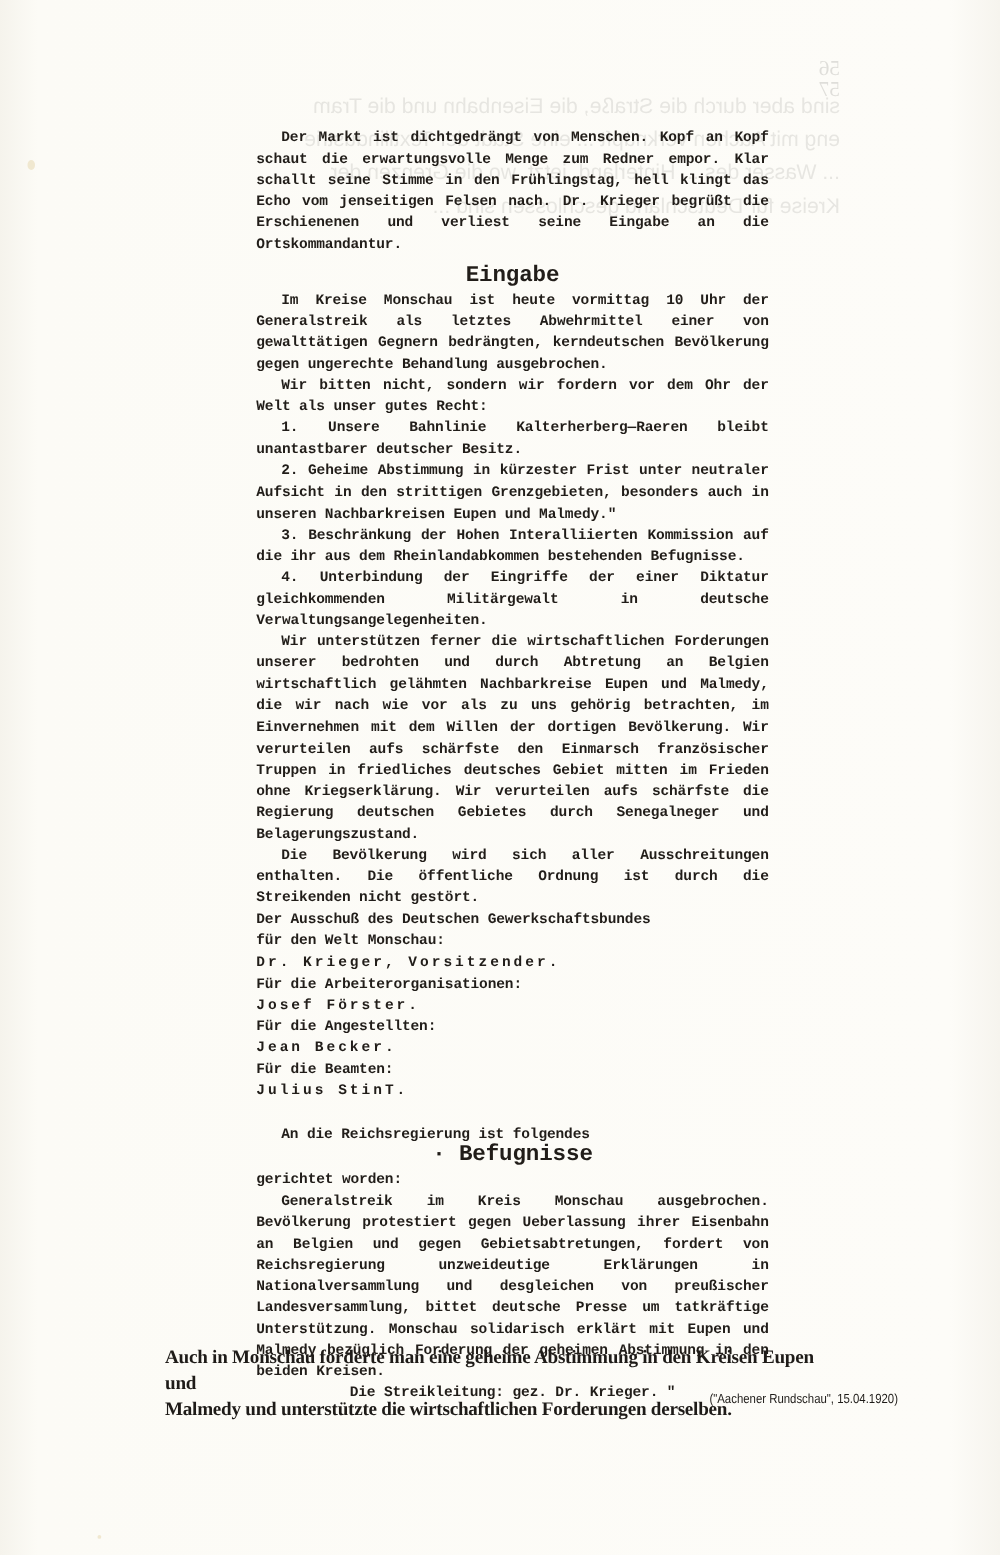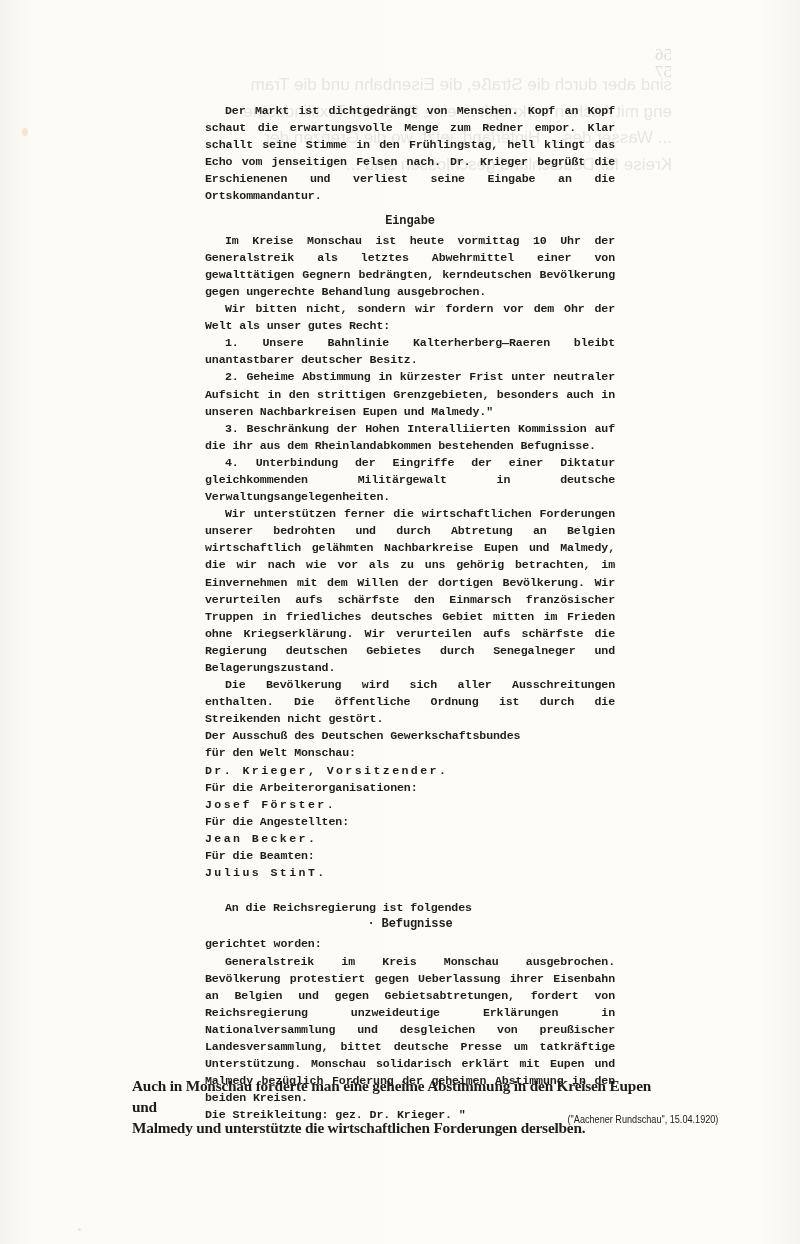--- a/index.html
+++ b/index.html
@@ -34,25 +34,25 @@
       position: absolute; left: 205px; top: 102px; width: 410px;
       font-family: Liberation Mono, monospace;
       font-weight: bold;
       font-size: 11.6px;
       line-height: 17.1px;
       color: #211d19;
       letter-spacing: -0.1px;
     }
     .clip p { margin: 0; text-align: justify; }
     .clip .ind { text-indent: 20px; }
-    .clip .heading { text-align: center; margin: 8px 0 2px 0; font-size: 12px; }
+    .clip .heading { text-align: center; margin: 8px 0 2px 0; font-size: 18px; }
     .clip .spaced { letter-spacing: 2.4px; }
     .clip .sig { text-align: left; }
     .clip .tele-intro { margin-top: 18px; text-indent: 20px; }
-    .clip .endline { text-align: left; padding-right: 0; }
+    .clip .endline { text-align: center; padding-right: 0; }
     .caption {
       position: absolute; left: 132px; top: 1075px; width: 520px;
       font-family: "Liberation Serif", serif;
       font-weight: bold;
       font-size: 15.3px; line-height: 21px;
       color: #1e1b18;
       letter-spacing: -0.2px;
     }
     .source {
       position: absolute; right: 82px; top: 1113px;

